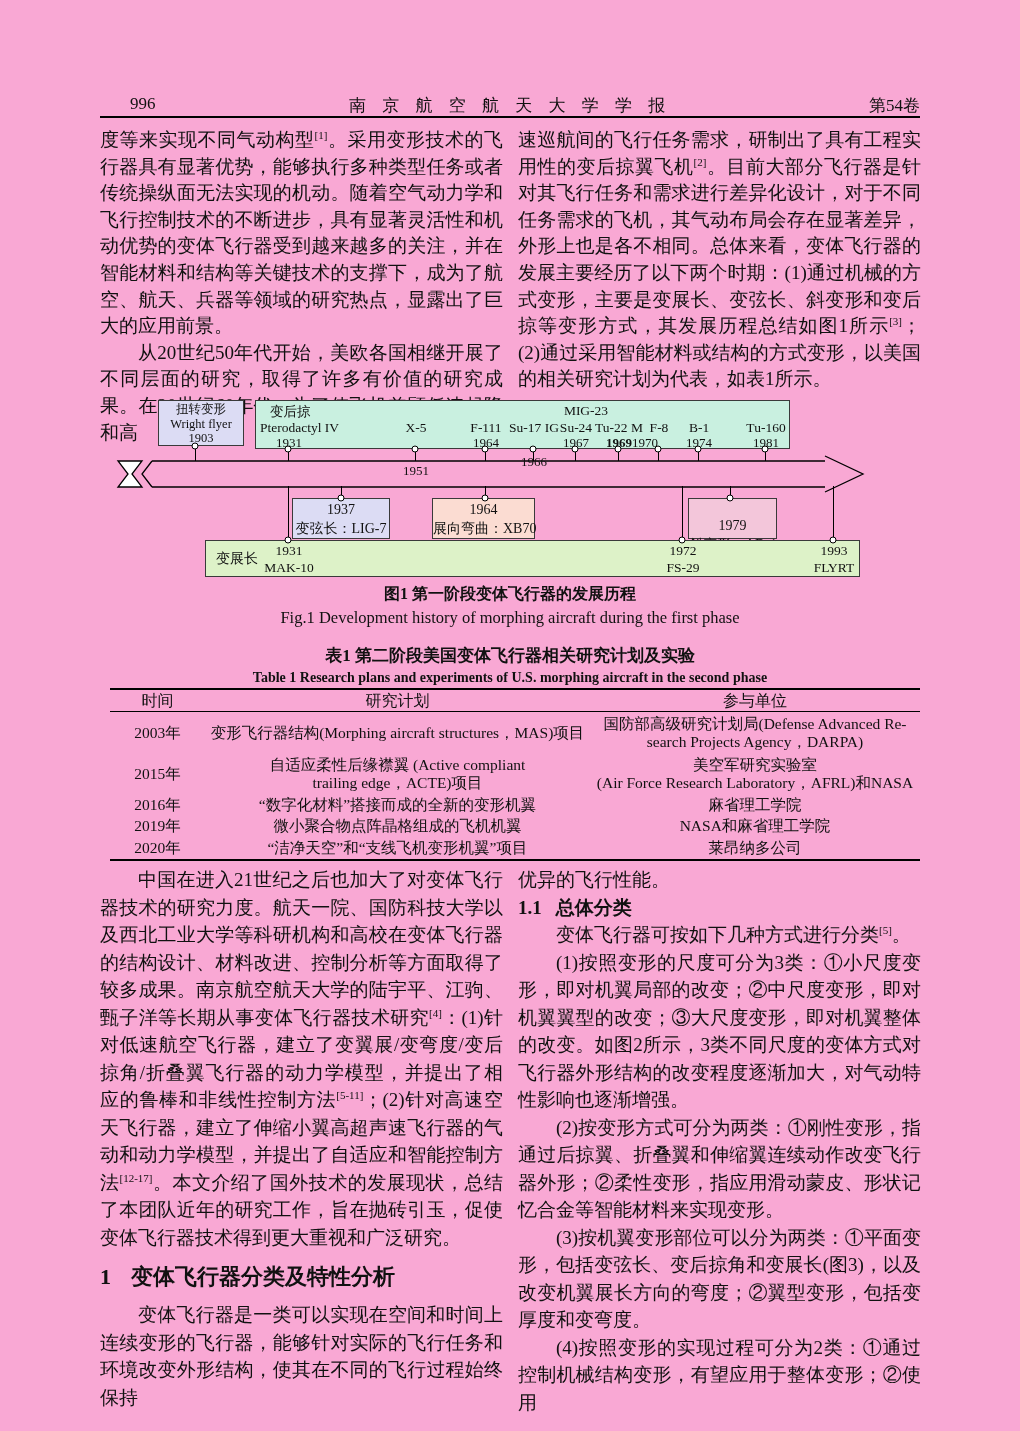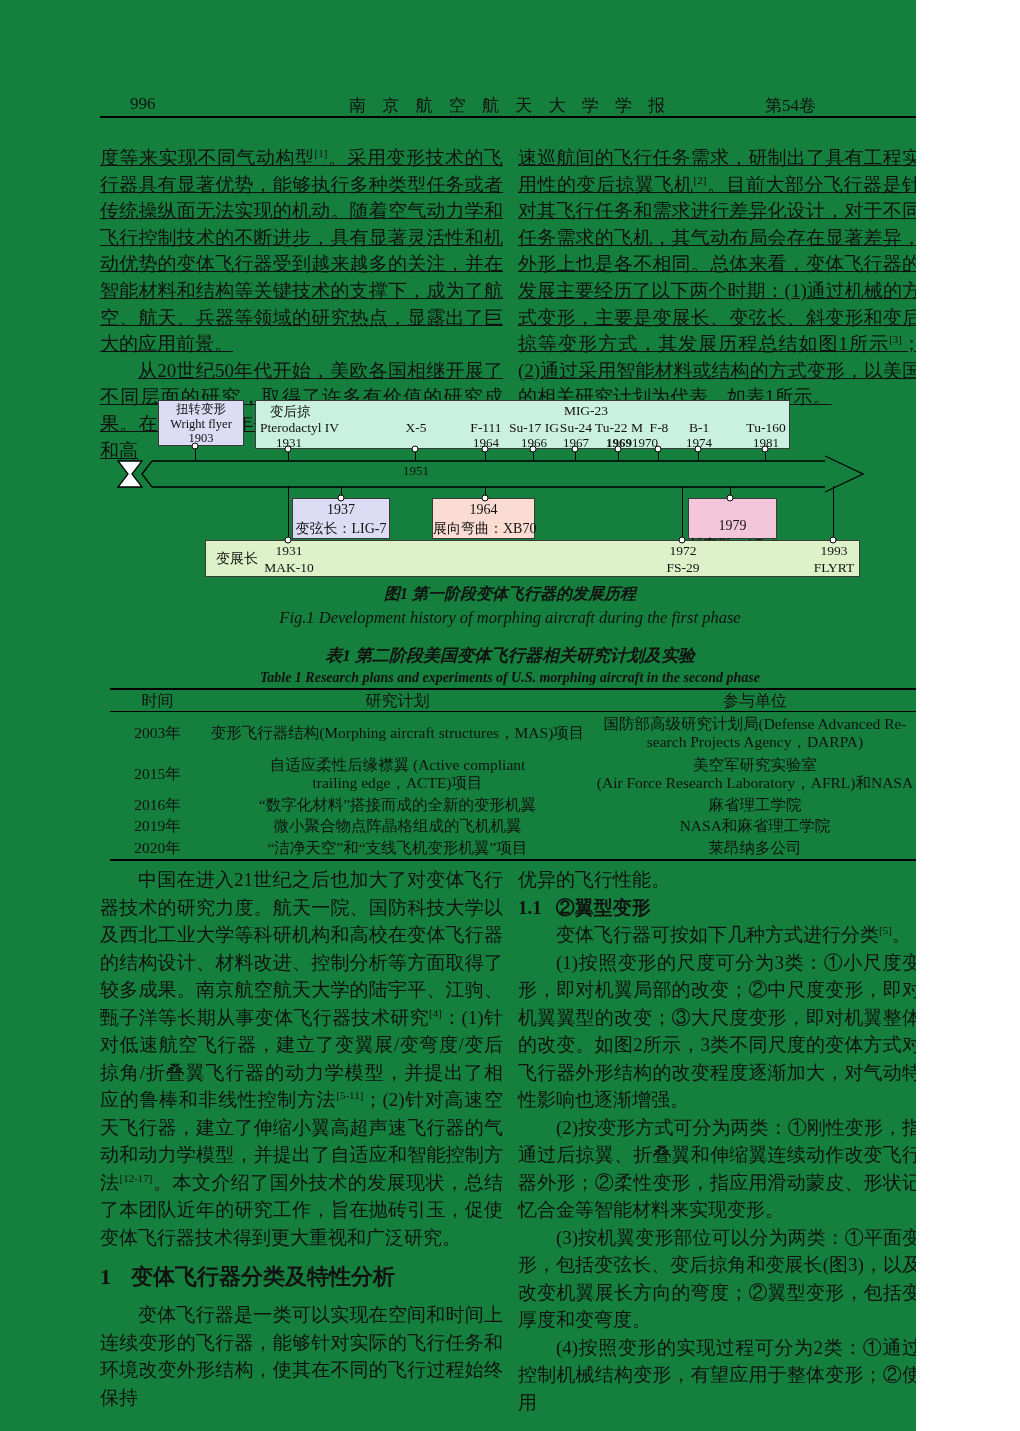--- a/index.html
+++ b/index.html
@@ -1,44 +1,44 @@
 <!DOCTYPE html>
 <html><head>
 <meta charset="utf-8">
 <style>
   html,body{margin:0;padding:0;background:#ffffff;}
-  #page{position:relative;width:916px;height:1431px;background:#15803d;overflow:hidden;
+  #page{position:relative;width:1020px;height:1431px;background:#f9a8d4;overflow:hidden;
         font-family:"Liberation Serif","DejaVu Serif",serif;color:#111;}
   .abs{position:absolute;}
   
   #hdr-rule{position:absolute;left:100px;top:116px;width:820px;height:2px;background:#000;}
   .hdr-txt{font-size:17px;}
   
   .col{position:absolute;width:403px;font-size:19px;text-align:justify;}
-  .col-top{line-height:26.6px;top:145px;text-decoration:underline;}
+  .col-top{line-height:26.6px;top:127px;}
   .col-bot{line-height:27.5px;top:866px;}
   .para{margin:0;}
   .ind{text-indent:2em;}
   sup{font-size:11px;line-height:0;}
   
   .h1{font-size:22px;font-weight:bold;margin:12px 0 10px 0;line-height:28px;text-indent:0;}
   .h1 .num{margin-right:20px;}
   .h2{font-size:19px;font-weight:bold;text-indent:0;}
   .h2 .num{margin-right:14px;}
   
   #fig1{position:absolute;left:108px;top:396px;width:812px;height:192px;font-size:13px;}
   .fbox{position:absolute;border:1px solid #3a3a3a;text-align:center;box-sizing:border-box;}
   .vline{position:absolute;width:1px;background:#000;}
   .cir{position:absolute;width:7px;height:7px;border:1px solid #000;border-radius:50%;background:#fff;transform:translate(-50%,-50%);box-sizing:border-box;}
   .tl-name{position:absolute;top:19px;transform:translateX(-50%);white-space:nowrap;font-size:13.5px;}
   .tl-year{position:absolute;top:34px;transform:translateX(-50%);white-space:nowrap;font-size:13px;}
   .sp-ent{position:absolute;top:1px;transform:translateX(-50%);white-space:nowrap;font-size:13.5px;line-height:17px;text-align:center;}
   .box2 div{line-height:19px;font-size:14px;white-space:nowrap;}
   
-  .cap{position:absolute;left:0;width:1020px;text-align:center;font-style:italic;}
+  .cap{position:absolute;left:0;width:1020px;text-align:center;}
   
   #tbl{position:absolute;left:110px;top:688px;width:810px;border-top:2.5px solid #000;border-bottom:2.5px solid #000;font-size:15.5px;}
   .trow{display:flex;align-items:center;}
   .trow>div{display:flex;flex-direction:column;justify-content:center;align-items:center;text-align:center;line-height:18px;}
   .c1{width:95px;}  .c2{width:385px;}  .c3{width:330px;}
   #thead{height:21px;border-bottom:1.5px solid #000;font-size:16px;}
 </style>
 </head>
 <body>
 
@@ -82,21 +82,21 @@
       <div class="tl-name" style="left:278px;">Su-17 IG</div>
       <div class="tl-name" style="left:320px;">Su-24</div>
       <div class="tl-name" style="left:363px;">Tu-22 M</div>
       <div class="tl-name" style="left:403px;">F-8</div>
       <div class="tl-name" style="left:443px;">B-1</div>
       <div class="tl-name" style="left:510px;">Tu-160</div>
 
       <div class="tl-year" style="left:33px;">1931</div>
       <div class="tl-year" style="left:160px;margin-top:28px;">1951</div>
       <div class="tl-year" style="left:230px;">1964</div>
-      <div class="tl-year" style="left:278px;">1966</div>
+      <div class="tl-year" style="left:278px;margin-top:19px;">1966</div>
       <div class="tl-year" style="left:320px;">1967</div>
       <div class="tl-year" style="left:363px;font-weight:bold;">1969</div>
       <div class="tl-year" style="left:389px;">1970</div>
       <div class="tl-year" style="left:443px;">1974</div>
       <div class="tl-year" style="left:510px;">1981</div>
     </div>
 
     <div class="vline" style="left:87px;top:49px;height:16px;"></div>
     <div class="vline" style="left:180px;top:53px;height:12px;"></div>
     <div class="vline" style="left:307px;top:53px;height:12px;"></div>
@@ -228,21 +228,21 @@
     <p class="para ind"><span>中国在进入21世纪之后也加大了对变体飞行器技术的研究力度。航天一院、国防科技大学以及西北工业大学等科研机构和高校在变体飞行器的结构设计、材料改进、控制分析等方面取得了较多成果。南京航空航天大学的陆宇平、江驹、甄子洋等长期从事变体飞行器技术研究</span><sup>[4]</sup><span>：(1)针对低速航空飞行器，建立了变翼展/变弯度/变后掠角/折叠翼飞行器的动力学模型，并提出了相应的鲁棒和非线性控制方法</span><sup>[5-11]</sup><span>；(2)针对高速空天飞行器，建立了伸缩小翼高超声速飞行器的气动和动力学模型，并提出了自适应和智能控制方法</span><sup>[12-17]</sup><span>。本文介绍了国外技术的发展现状，总结了本团队近年的研究工作，旨在抛砖引玉，促使变体飞行器技术得到更大重视和广泛研究。</span></p>
     <p class="para h1">
       <span class="num">1</span><span>变体飞行器分类及特性分析</span>
     </p>
     <p class="para ind"><span>变体飞行器是一类可以实现在空间和时间上连续变形的飞行器，能够针对实际的飞行任务和环境改变外形结构，使其在不同的飞行过程始终保持</span></p>
   </div>
 
   <div class="col col-bot" style="left:518px;">
     <p class="para"><span>优异的飞行性能。</span></p>
     <p class="para h2">
-      <span class="num">1.1</span><span>②翼型变形</span>
+      <span class="num">1.1</span><span>总体分类</span>
     </p>
     <p class="para ind"><span>变体飞行器可按如下几种方式进行分类</span><sup>[5]</sup><span>。</span></p>
     <p class="para ind"><span>(1)按照变形的尺度可分为3类：①小尺度变形，即对机翼局部的改变；②中尺度变形，即对机翼翼型的改变；③大尺度变形，即对机翼整体的改变。如图2所示，3类不同尺度的变体方式对飞行器外形结构的改变程度逐渐加大，对气动特性影响也逐渐增强。</span></p>
     <p class="para ind"><span>(2)按变形方式可分为两类：①刚性变形，指通过后掠翼、折叠翼和伸缩翼连续动作改变飞行器外形；②柔性变形，指应用滑动蒙皮、形状记忆合金等智能材料来实现变形。</span></p>
     <p class="para ind"><span>(3)按机翼变形部位可以分为两类：①平面变形，包括变弦长、变后掠角和变展长(图3)，以及改变机翼展长方向的弯度；②翼型变形，包括变厚度和变弯度。</span></p>
     <p class="para ind"><span>(4)按照变形的实现过程可分为2类：①通过控制机械结构变形，有望应用于整体变形；②使用</span></p>
   </div>
 
 </div>
 

